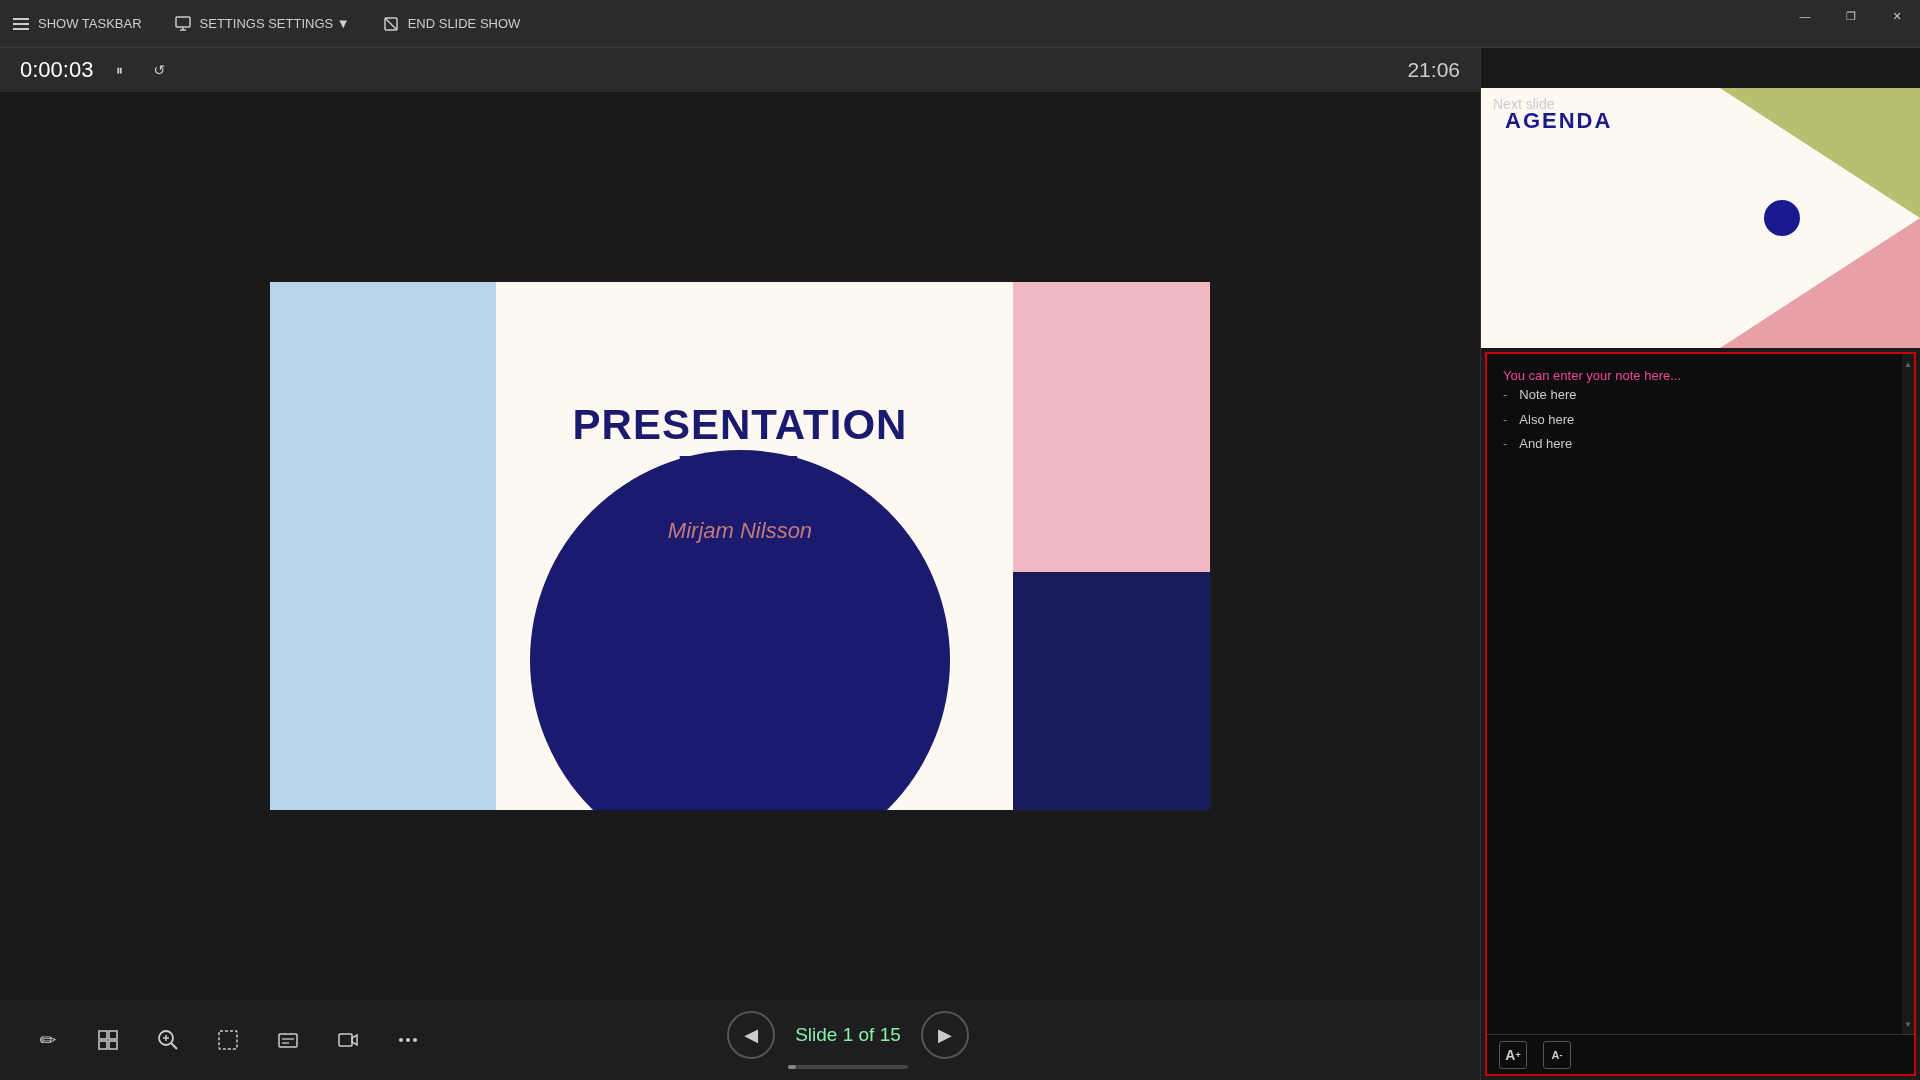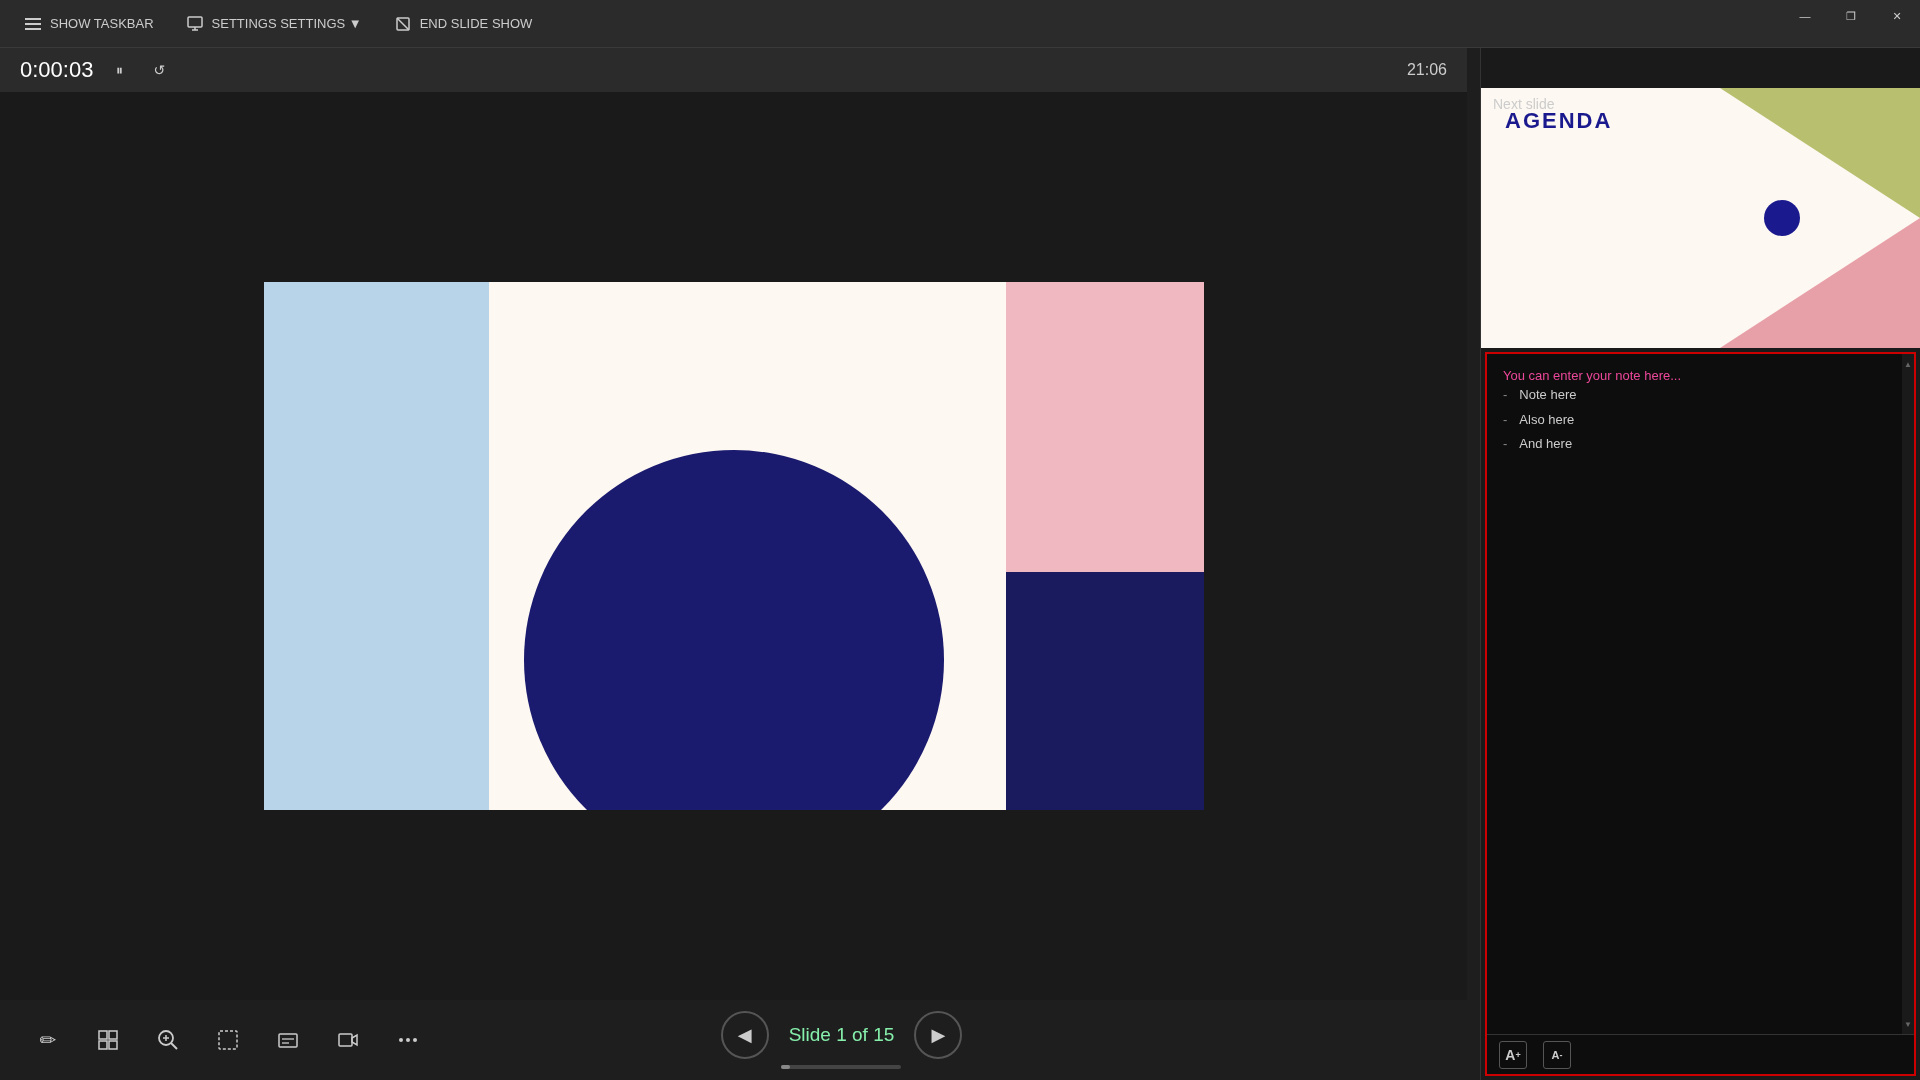--- a/index.html
+++ b/index.html
@@ -11,21 +11,21 @@
       overflow: hidden;
       color: #fff;
     }
 
     
     #toolbar {
       height: 48px;
       background: #2b2b2b;
       display: flex;
       align-items: center;
-      padding: 0 24px;
+      padding: 0 12px;
       gap: 32px;
       border-bottom: 1px solid #3a3a3a;
     }
     .toolbar-item {
       display: flex;
       align-items: center;
       gap: 8px;
       color: #ccc;
       font-size: 13px;
       cursor: pointer;
@@ -55,21 +55,20 @@
       color: #ccc;
       font-size: 11px;
       cursor: pointer;
       background: transparent;
     }
 
     
     #main-layout {
       display: flex;
       height: calc(1080px - 48px);
-      gap: 13px;
     }
 
     
     #slide-area {
       flex: 1;
       display: flex;
       flex-direction: column;
       background: #1a1a1a;
       position: relative;
     }
@@ -98,21 +97,21 @@
       width: 28px;
       height: 28px;
       display: flex;
       align-items: center;
       justify-content: center;
       cursor: pointer;
       color: #ccc;
       font-size: 14px;
     }
     #slide-time {
-      font-size: 16px;
+      font-size: 21px;
       color: #ccc;
       font-weight: 300;
     }
 
     
     #slide-canvas {
       flex: 1;
       display: flex;
       align-items: center;
       justify-content: center;
@@ -471,20 +470,25 @@
     <div id="slide-canvas">
       <div id="slide-frame">
 
         <div class="bg-left"></div>
         <div class="bg-main"></div>
         <div class="bg-right"></div>
         <div class="bg-bottom-dark"></div>
 
         <div class="circle-big"></div>
 
+        <div class="slide-title-text">
+          <div class="slide-main-title">PRESENTATION</div>
+          <div class="slide-main-title">TITLE</div>
+          <div class="slide-subtitle">Mirjam Nilsson</div>
+        </div>
       </div>
     </div>
 
     <div id="bottom-controls">
 
       <div id="tool-icons">
         <div class="tool-icon">✏</div>
         <div class="tool-icon">
           <svg width="22" height="22" viewBox="0 0 22 22">
             <rect x="2" y="2" width="8" height="8" fill="none" stroke="#ccc" stroke-width="1.5"></rect>

